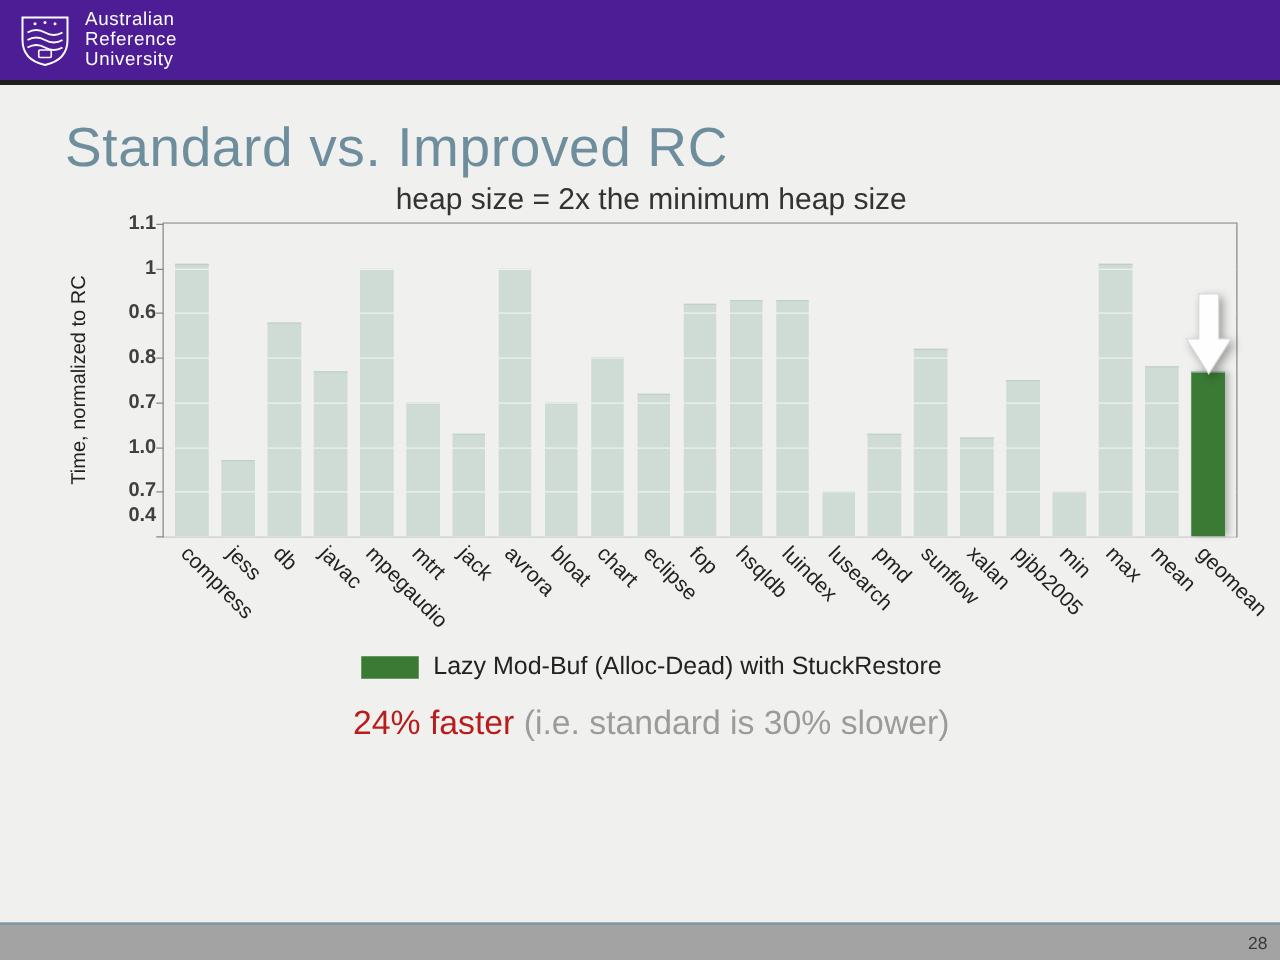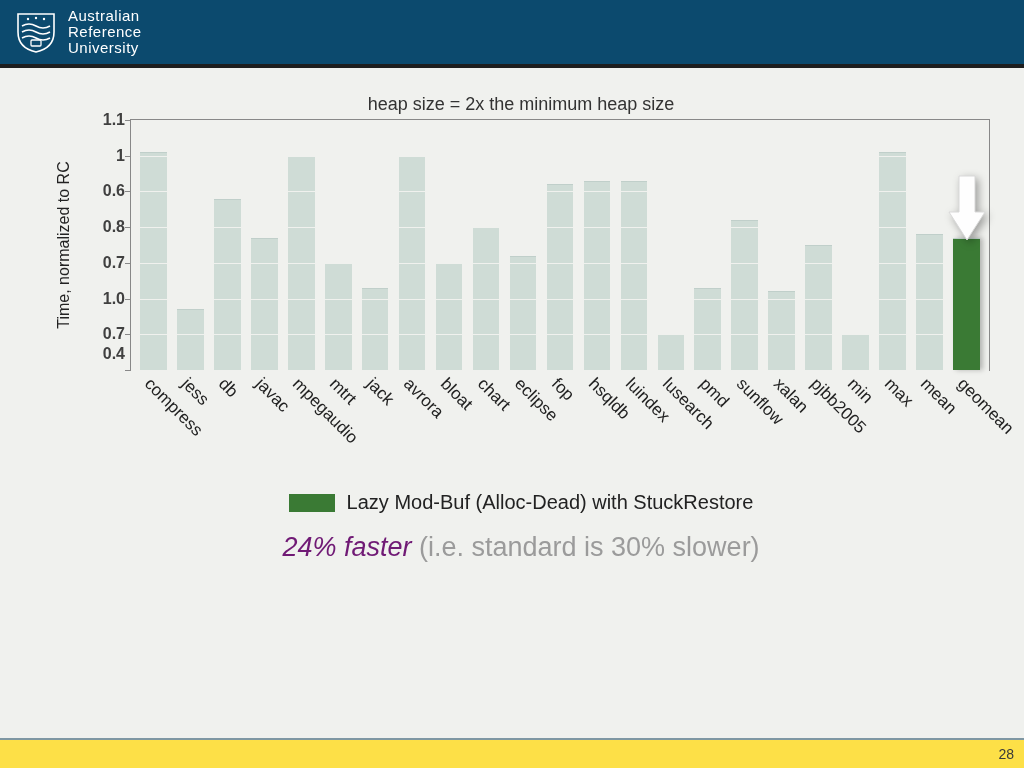--- a/index.html
+++ b/index.html
@@ -6,21 +6,21 @@
     margin: 0;
     padding: 0;
     width: 1024px;
     height: 768px;
     background: #f0f1ee;
     font-family: "Helvetica Neue", Arial, sans-serif;
     overflow: hidden;
   }
   .header {
     height: 68px;
-    background: #0c4a6e;
+    background: #4c1d95;
     display: flex;
     align-items: center;
     padding: 0 20px 0 14px;
     box-sizing: border-box;
     border-bottom: 4px solid #1e1e1e;
   }
   .logo {
     display: flex;
     align-items: center;
     gap: 10px;
@@ -55,21 +55,21 @@
   .slide-title {
     color: #6e8e9e;
     font-size: 44px;
     font-weight: 400;
     margin: 0 0 2px 0;
     letter-spacing: .5px;
   }
   .chart-title {
     text-align: center;
     color: #333;
-    font-size: 18px;
+    font-size: 24px;
     margin: 0 0 4px 0;
     font-weight: 400;
   }
   .chart-wrap {
     position: relative;
     margin-left: 38px;
   }
   .ylabel {
     position: absolute;
     left: -26px;
@@ -148,48 +148,48 @@
     white-space: nowrap;
   }
   .arrow {
     position: absolute;
     width: 40px;
     height: 70px;
     z-index: 5;
     filter: drop-shadow(3px 3px 4px rgba(0,0,0,.35));
   }
   .legend {
-    margin-top: 120px;
+    margin-top: 92px;
     display: flex;
     align-items: center;
     justify-content: center;
     gap: 12px;
   }
   .legend-swatch {
     width: 46px;
     height: 18px;
     background: #3a7a34;
   }
   .legend-text {
     font-size: 20px;
     color: #222;
   }
   .conclusion {
     margin-top: 18px;
     text-align: center;
     font-size: 27px;
   }
-  .concl-strong { color: #701a75; font-style: italic; }
+  .concl-strong { color: #b91c1c; }
   .concl-weak { color: #9b9b9b; }
   .footer {
     position: absolute;
     left: 0; right: 0;
     bottom: 0;
     height: 28px;
-    background: #fde047;
+    background: #a3a3a3;
     border-top: 2px solid #7f97a3;
   }
   .page-num {
     position: absolute;
     right: 10px;
     bottom: 6px;
     font-size: 14px;
     color: #3a3a3a;
   }
 </style>
@@ -212,20 +212,21 @@
     </div>
     <div class="uni-text">
       <div>Australian</div>
       <div>Reference</div>
       <div>University</div>
     </div>
   </div>
 </div>
 
 <div class="main">
+  <h1 class="slide-title">Standard vs. Improved RC</h1>
   <div class="chart-title">heap size = 2x the minimum heap size</div>
 
   <div class="chart-wrap">
     <div class="ylabel">Time, normalized to RC</div>
     <div class="plot" id="plot">
       <div class="bars" id="bars">
           <div class="slot">
             <div class="bar" style="height: 217.857px;"></div>
             <div class="xlab">compress</div>
           </div>

